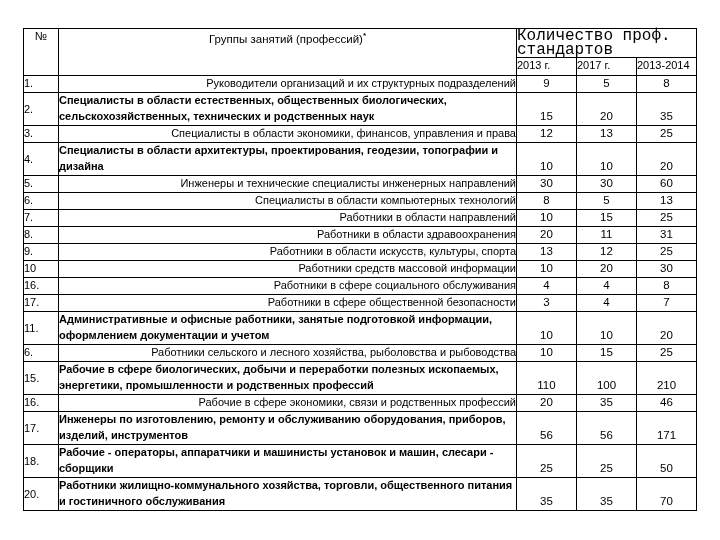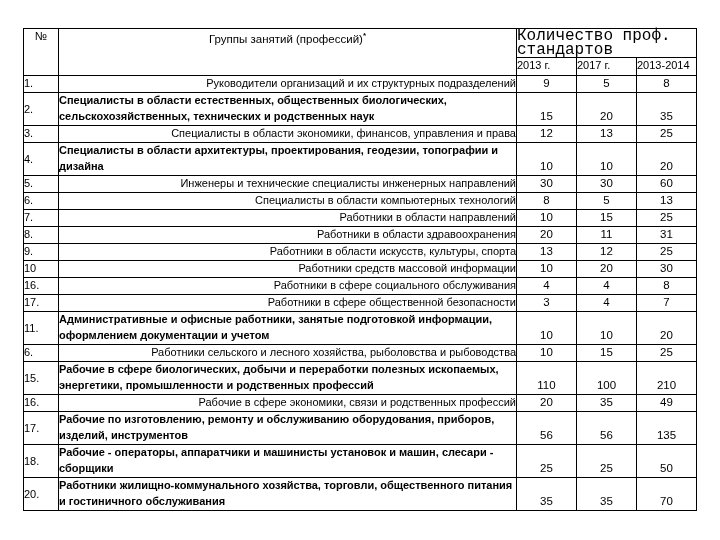--- a/index.html
+++ b/index.html
@@ -235,28 +235,28 @@
             <td class="td-name">Рабочие в сфере биологических, добычи и переработки полезных ископаемых, энергетики, промышленности и родственных профессий</td>
             <td class="td-val">110</td>
             <td class="td-val">100</td>
             <td class="td-val">210</td>
           </tr>
           <tr class="r1">
             <td class="td-num">16.</td>
             <td class="td-name">Рабочие в сфере экономики, связи и родственных профессий</td>
             <td class="td-val">20</td>
             <td class="td-val">35</td>
-            <td class="td-val">49</td>
+            <td class="td-val">46</td>
           </tr>
           <tr class="r2">
             <td class="td-num">17.</td>
-            <td class="td-name">Рабочие по изготовлению, ремонту и обслуживанию оборудования, приборов, изделий, инструментов</td>
+            <td class="td-name">Инженеры по изготовлению, ремонту и обслуживанию оборудования, приборов, изделий, инструментов</td>
             <td class="td-val">56</td>
             <td class="td-val">56</td>
-            <td class="td-val">135</td>
+            <td class="td-val">171</td>
           </tr>
           <tr class="r2">
             <td class="td-num">18.</td>
             <td class="td-name">Рабочие - операторы, аппаратчики и машинисты установок и машин, слесари - сборщики</td>
             <td class="td-val">25</td>
             <td class="td-val">25</td>
             <td class="td-val">50</td>
           </tr>
           <tr class="r2">
             <td class="td-num">20.</td>

